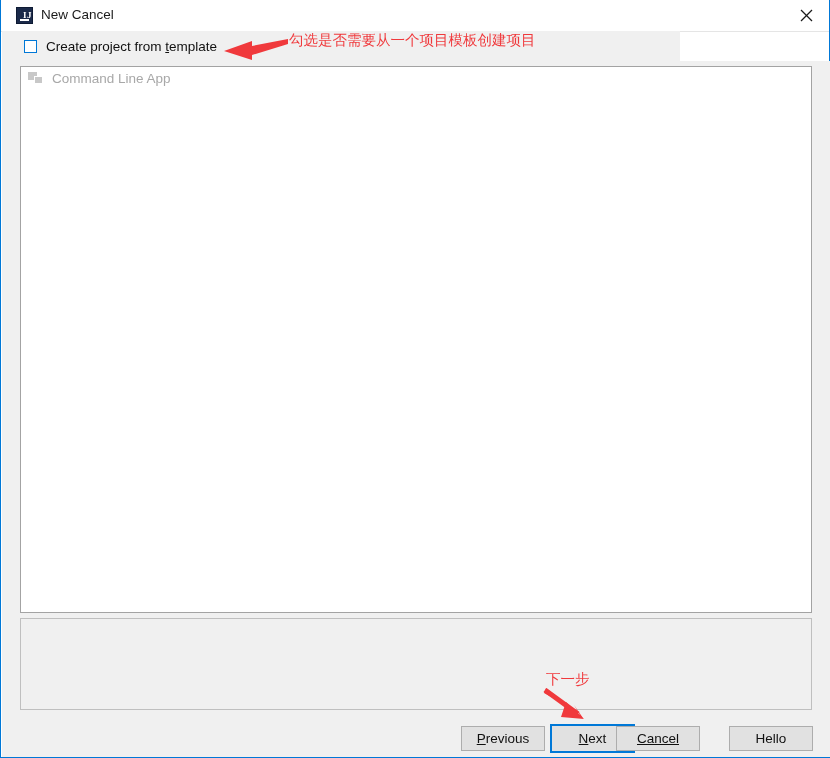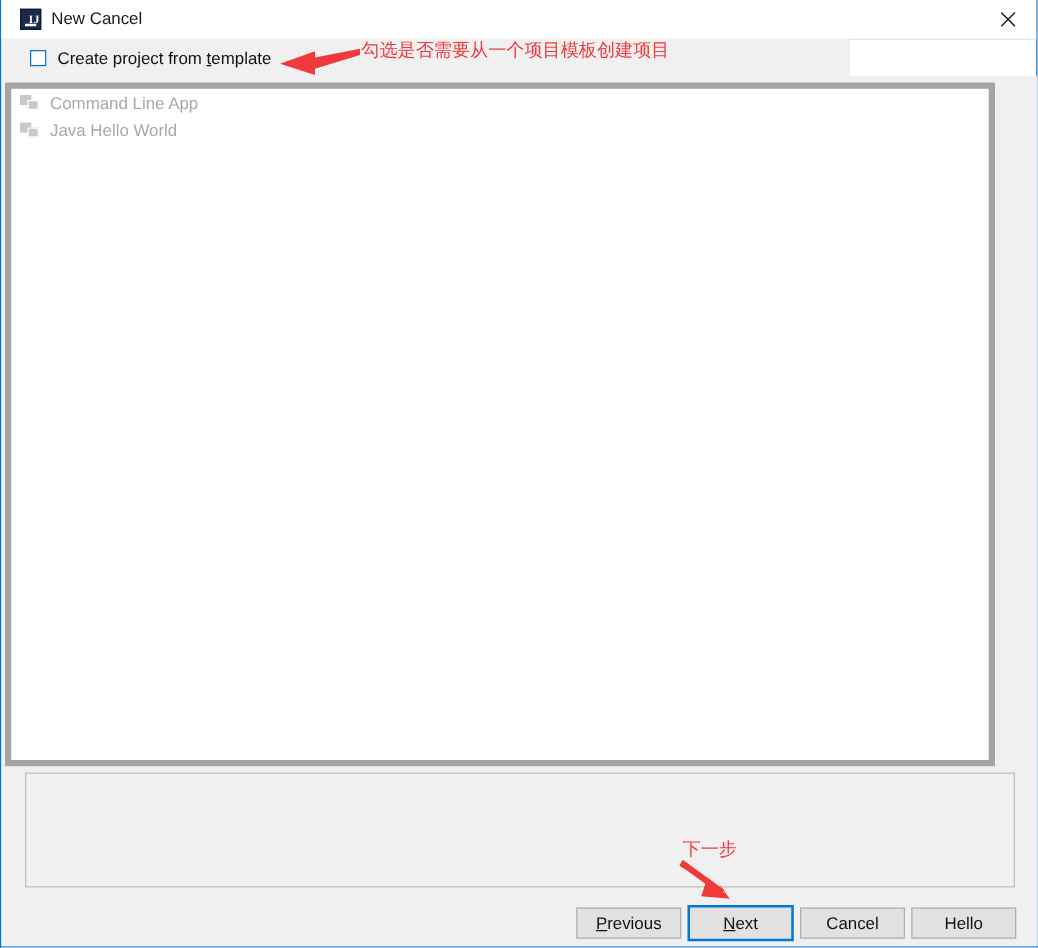--- a/index.html
+++ b/index.html
@@ -117,26 +117,26 @@
     position: absolute;
     left: 1px; top: 61px;
     width: 828px;
     height: 696px;
     background: #f0f0f0;
   }
 
   
   #template-list {
     position: absolute;
-    left: 2px; top: 5px;
+    left: 18px; top: 5px;
     width: 792px;
     height: 547px;
     box-sizing: border-box;
     background: #ffffff;
-    border: 5px solid #a3a3a3;
+    border: 1px solid #a3a3a3;
     overflow: hidden;
   }
   .list-item {
     display: flex;
     align-items: center;
     height: 22px;
     padding-left: 7px;
     cursor: default;
   }
   .list-item-icon {
@@ -200,21 +200,21 @@
     white-space: nowrap;
   }
   .dlg-button .mnemonic { text-decoration: underline; }
   #btn-previous { left: 459px; width: 84px; }
   #btn-next {
     left: 548px; width: 85px;
     top: 10px; height: 29px;
     background: #e1e1e1;
     border: 2px solid #0078d7;
   }
-  #btn-cancel  { left: 638px; width: 84px; }
+  #btn-cancel  { left: 614px; width: 84px; text-decoration: underline; }
   #btn-help    { left: 727px; width: 84px; }
 
   
   #annotation-layer {
     position: absolute;
     left: 0; top: 0;
     width: 830px; height: 758px;
     pointer-events: none;
   }
   #annotation-checkbox-text {
@@ -276,27 +276,20 @@
   <div id="dialog-body">
 
     <div id="template-list">
       <div class="list-item">
         <span class="list-item-icon">
           <span class="box-a"></span>
             <span class="box-b"></span>
         </span>
         <span class="list-item-label">Command Line App</span>
       </div>
-      <div class="list-item">
-        <span class="list-item-icon">
-          <span class="box-a"></span>
-            <span class="box-b"></span>
-        </span>
-        <span class="list-item-label">Java Hello World</span>
-      </div>
     </div>
 
     <div id="description-panel"></div>
 
     <div id="button-bar">
       <div class="dlg-button" id="btn-previous">
           <span class="mnemonic">P</span>
           <span>revious</span>
         </div>
 

